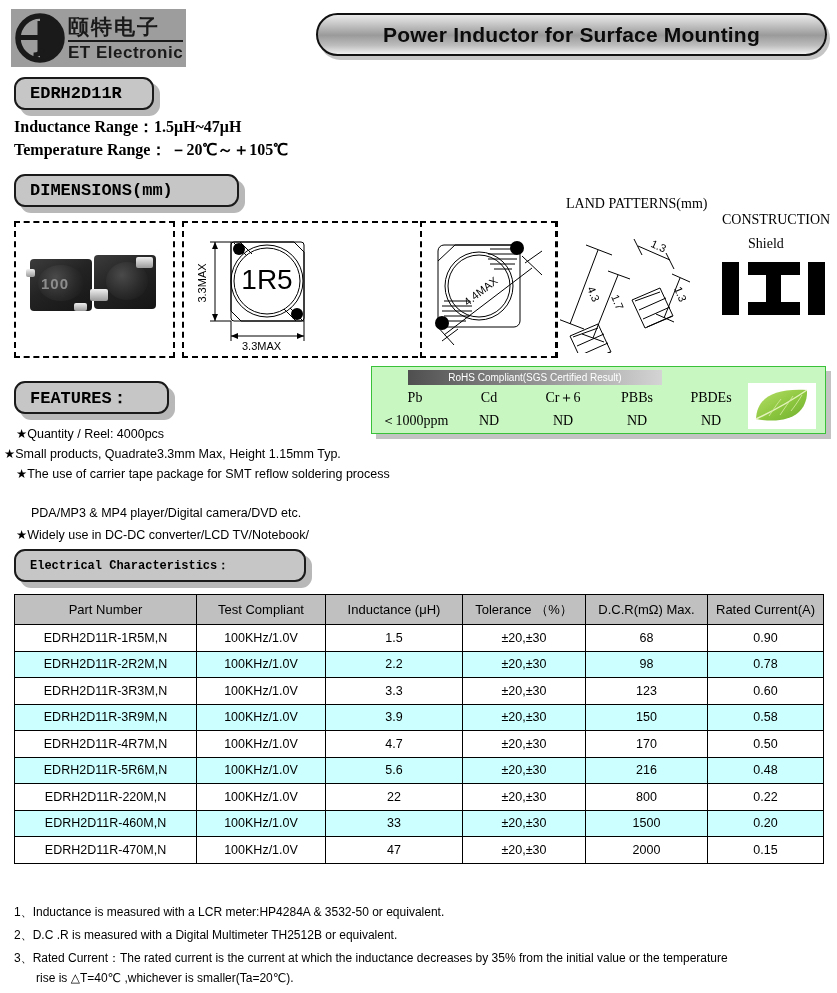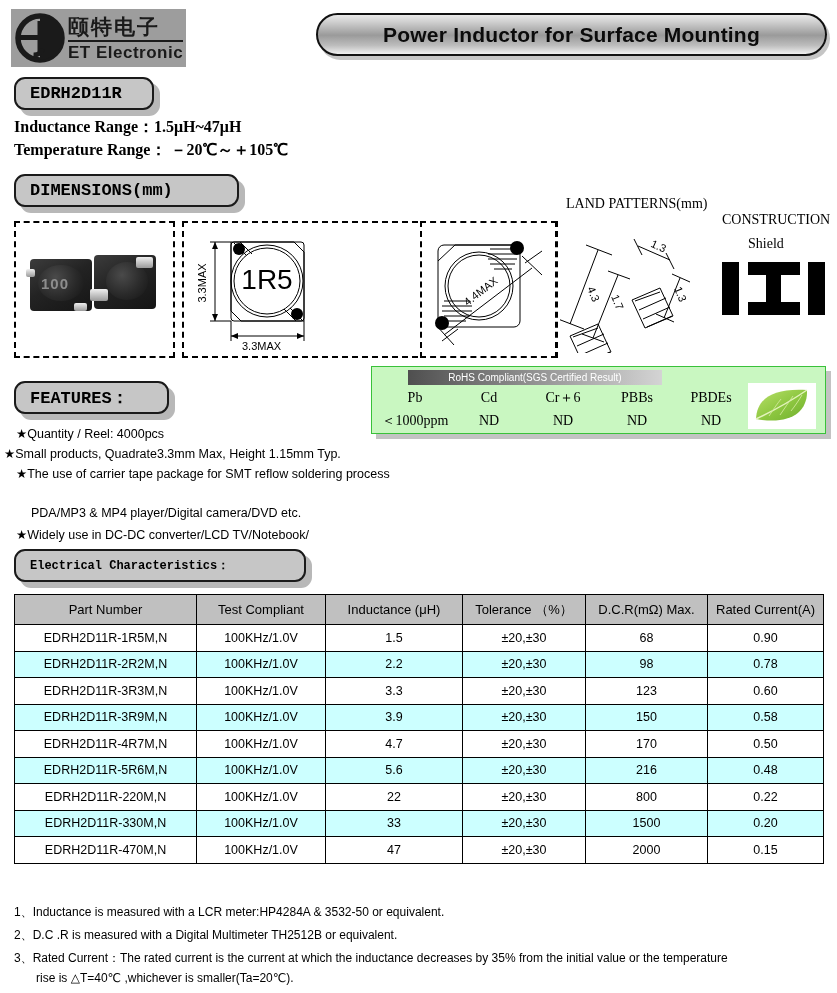--- a/index.html
+++ b/index.html
@@ -470,21 +470,21 @@
     </tr>
     <tr>
       <td>EDRH2D11R-220M,N</td>
       <td>100KHz/1.0V</td>
       <td>22</td>
       <td>±20,±30</td>
       <td>800</td>
       <td>0.22</td>
     </tr>
     <tr class="alt">
-      <td>EDRH2D11R-330M,N</td>
+      <td>EDRH2D11R-460M,N</td>
       <td>100KHz/1.0V</td>
       <td>33</td>
       <td>±20,±30</td>
       <td>1500</td>
       <td>0.20</td>
     </tr>
     <tr>
       <td>EDRH2D11R-470M,N</td>
       <td>100KHz/1.0V</td>
       <td>47</td>

